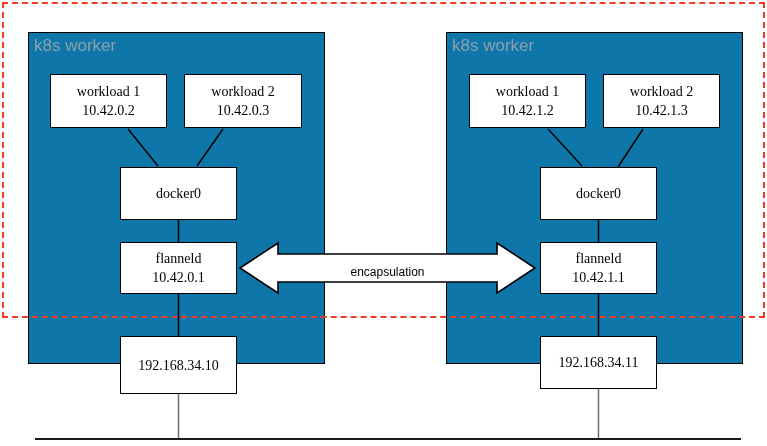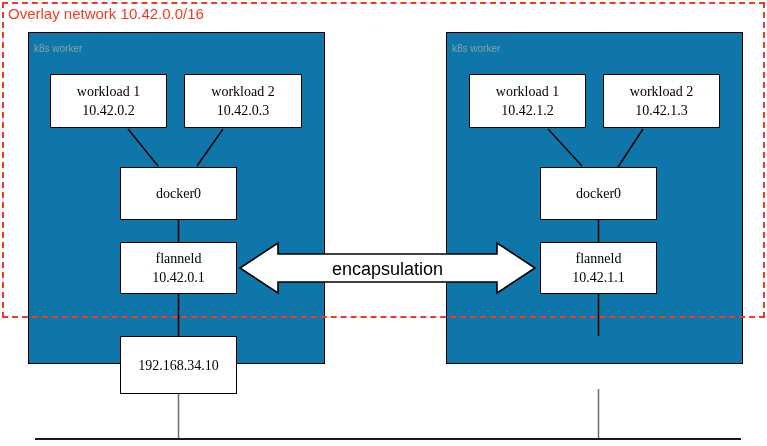--- a/index.html
+++ b/index.html
@@ -7,21 +7,21 @@
     position:relative;width:767px;height:446px;overflow:hidden;
     background:#fff;font-family:"Liberation Sans",sans-serif;
   }
   .worker{
     position:absolute;box-sizing:border-box;width:297px;height:332px;top:32px;
     background:#0e76a8;border:1px solid #000;z-index:1;
   }
   .worker.left{left:28px;}
   .worker.right{left:446px;}
   .worker-label{
-    display:block;padding:10px 0 0 5px;font-size:10px;color:#8ba0ab;
+    display:block;padding:3px 0 0 5px;font-size:17px;color:#8ba0ab;
   }
   .lines{
     position:absolute;left:0;top:0;width:767px;height:446px;z-index:2;
     pointer-events:none;
   }
   .overlay-rect{
     position:absolute;box-sizing:border-box;left:2px;top:2px;width:763px;height:316px;
     border:2px dashed #f23b22;z-index:3;pointer-events:none;
   }
   .overlay-label{
@@ -42,22 +42,22 @@
   .n-wl1-right{left:469px;top:74px; width:117px;height:54px;}
   .n-wl2-right{left:603px;top:74px; width:117px;height:54px;}
   .n-d0-right {left:540px;top:167px;width:117px;height:53px;}
   .n-fl-right {left:540px;top:242px;width:117px;height:52px;}
   .n-ip-right {left:540px;top:336px;width:117px;height:53px;}
   .arrow-layer{
     position:absolute;left:0;top:0;width:767px;height:446px;z-index:5;
     pointer-events:none;
   }
   .arrow-label{
-    position:absolute;left:310px;top:259px;width:155px;text-align:center;
-    font-size:18px;color:#000;z-index:6;
+    position:absolute;left:310px;top:265px;width:155px;text-align:center;
+    font-size:12px;color:#000;z-index:6;
   }
 </style>
 </head>
 <body>
 
 <div class="stage">
 
   <div class="worker left">
     <span class="worker-label">k8s worker</span>
   </div>
@@ -73,21 +73,20 @@
     <line x1="178.5" y1="389" x2="178.5" y2="439" stroke="#6e6e6e" stroke-width="1.5"></line>
     <line x1="548" y1="129" x2="582" y2="166" stroke="#000" stroke-width="1.5"></line>
     <line x1="643" y1="129" x2="618" y2="167" stroke="#000" stroke-width="1.5"></line>
     <line x1="598.5" y1="220" x2="598.5" y2="242" stroke="#000" stroke-width="1.5"></line>
     <line x1="598.5" y1="294" x2="598.5" y2="336" stroke="#000" stroke-width="1.5"></line>
     <line x1="598.5" y1="389" x2="598.5" y2="439" stroke="#6e6e6e" stroke-width="1.5"></line>
     <line x1="35" y1="439" x2="741" y2="439" stroke="#1a1a1a" stroke-width="2"></line>
   </svg>
 
   <div class="overlay-rect"></div>
-  <div class="overlay-label">Overlay network 10.42.0.0/16</div>
 
   <div class="node n-wl1-left">
     <span>workload 1</span>
     <span>10.42.0.2</span>
   </div>
   <div class="node n-wl2-left">
     <span>workload 2</span>
     <span>10.42.0.3</span>
   </div>
   <div class="node n-d0-left">
@@ -109,19 +108,22 @@
     <span>workload 2</span>
     <span>10.42.1.3</span>
   </div>
   <div class="node n-d0-right">
     <span>docker0</span>
   </div>
   <div class="node n-fl-right">
     <span>flanneld</span>
     <span>10.42.1.1</span>
   </div>
+  <div class="node n-ip-right">
+    <span>192.168.34.11</span>
+  </div>
 
   <svg class="arrow-layer" viewBox="0 0 767 446">
     <polygon points="240,268 278,243 278,254 497,254 497,243 535,268 497,293 497,282 278,282 278,293" fill="#ffffff" stroke="#000000" stroke-width="1.6"></polygon>
   </svg>
   <div class="arrow-label">encapsulation</div>
 
 </div>
 
 </body></html>

